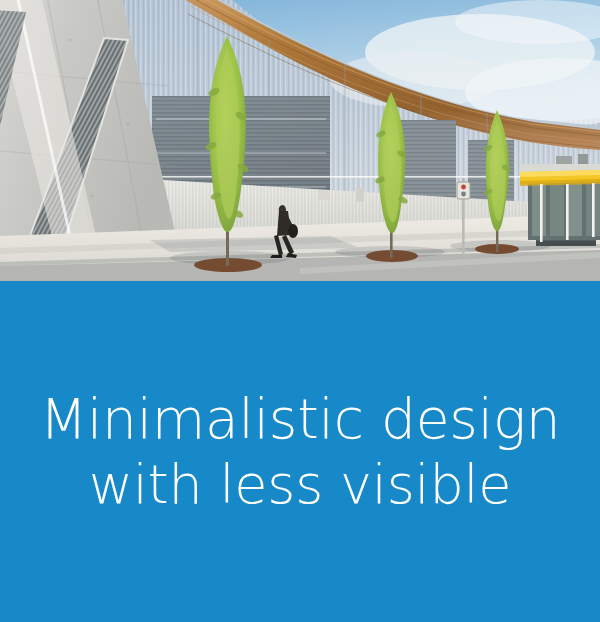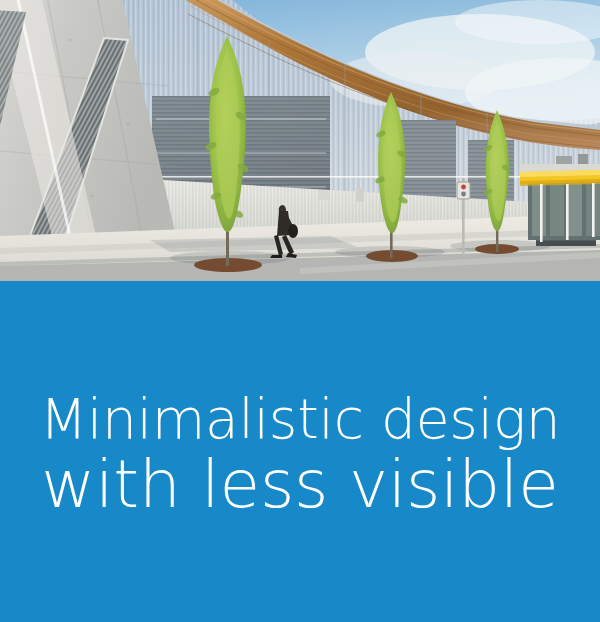--- a/index.html
+++ b/index.html
@@ -27,21 +27,21 @@
   }
   .caption-text{
     margin:0;color:#ffffff;text-align:center;
     font-weight:300;
     font-size:55px;line-height:66px;
     letter-spacing:-0.2px;
     font-family:"DejaVu Sans","Liberation Sans",sans-serif;
     -webkit-font-smoothing:antialiased;
   }
   .caption-text .ln{display:block;white-space:nowrap;}
-  .ln2{font-size:66px;}
+  .ln2{font-size:54px;}
 </style>
 </head>
 <body>
 
 <div class="card">
 
   <div class="photo">
     <svg viewBox="0 0 600 281" preserveAspectRatio="xMidYMid slice">
       <defs>
         <linearGradient id="skyG" x1="0" y1="0" x2="0.25" y2="1">

